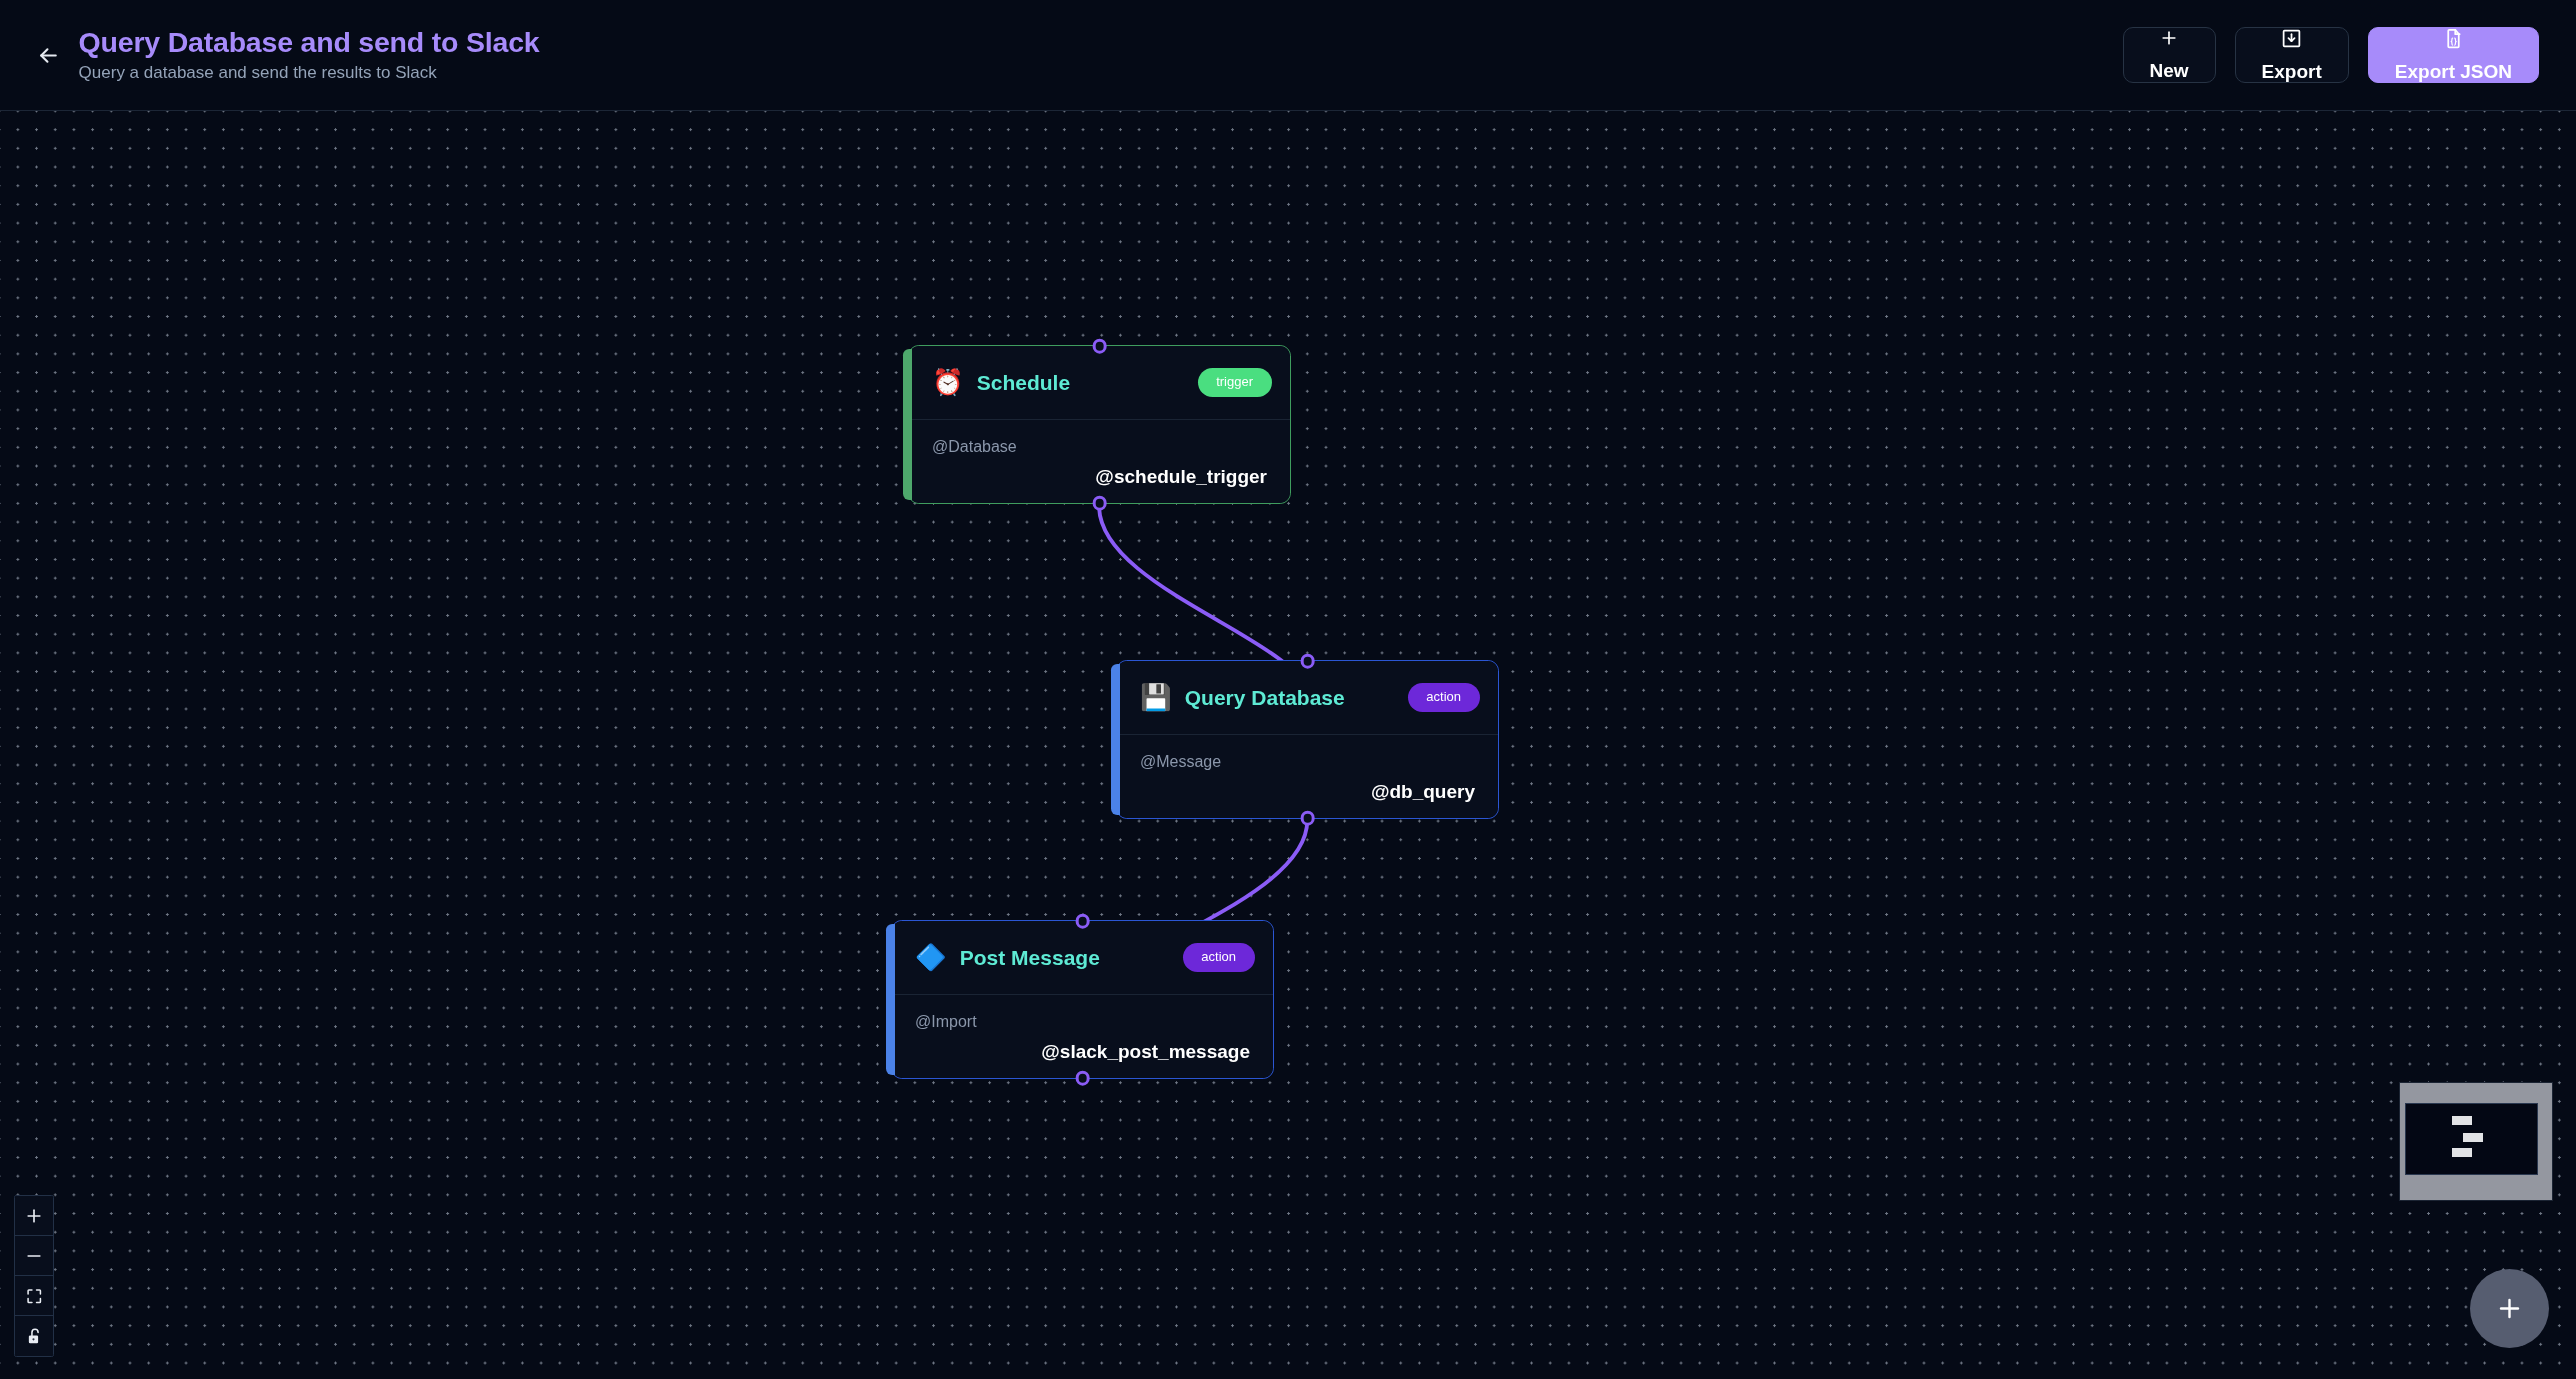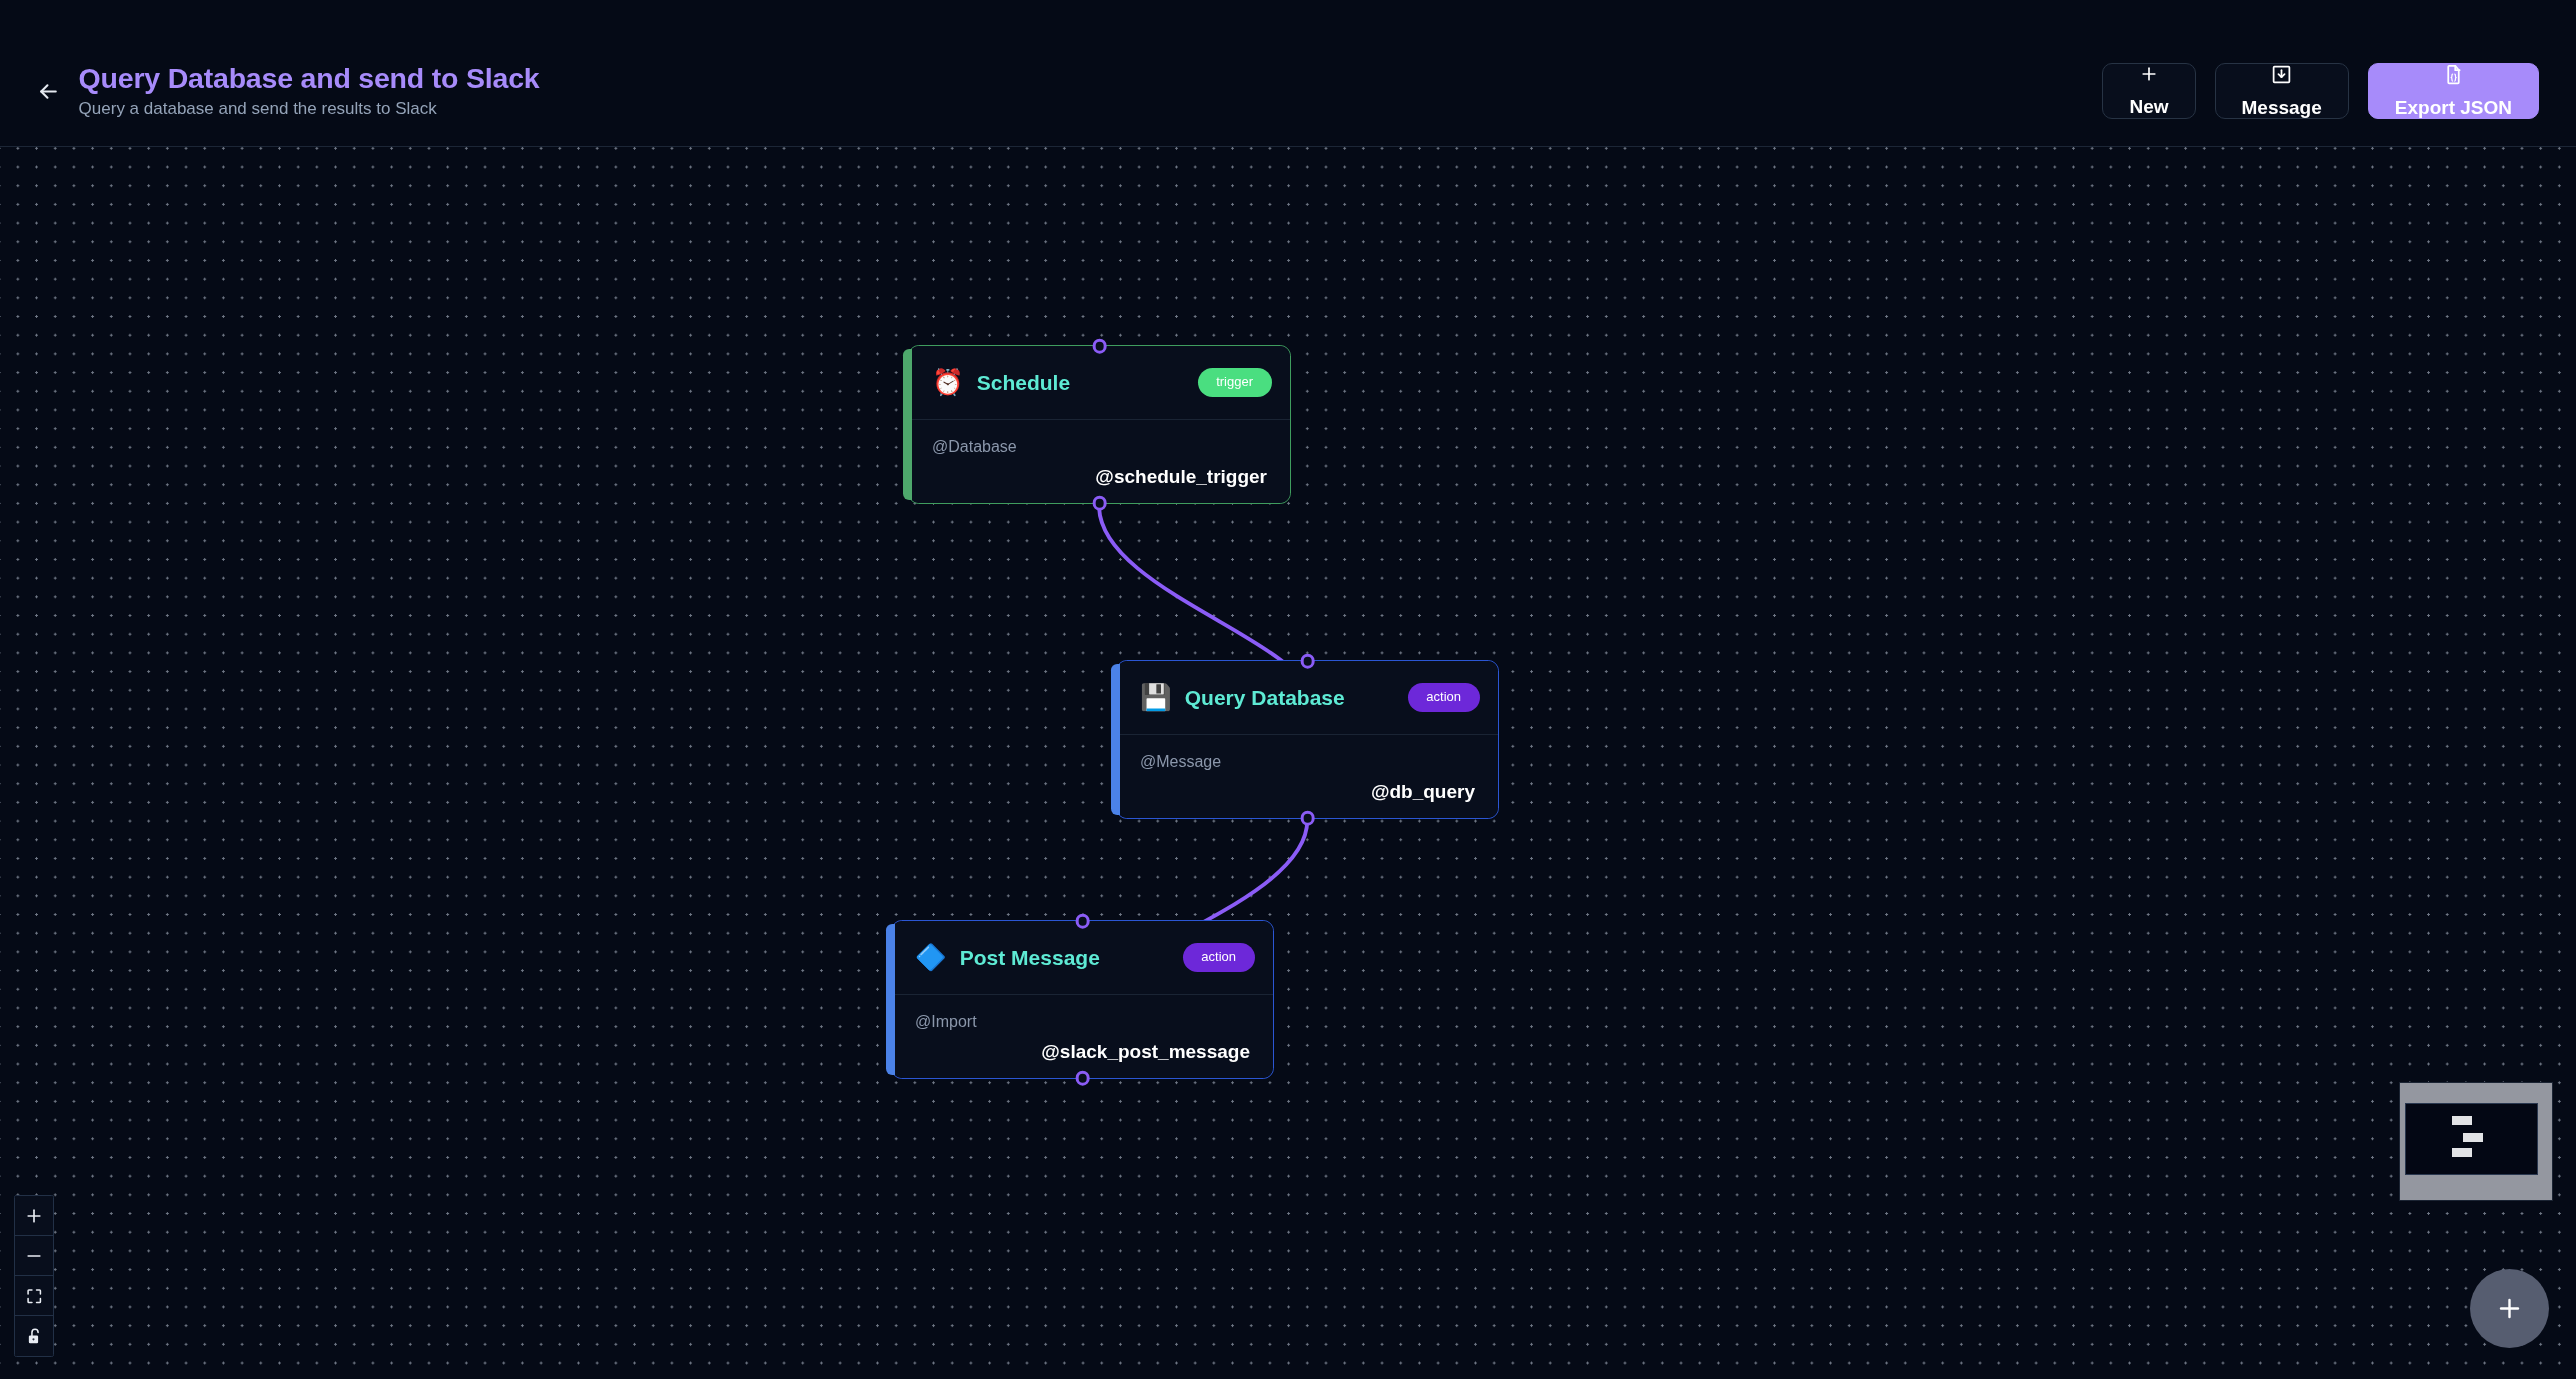--- a/index.html
+++ b/index.html
@@ -26,21 +26,20 @@
     position: absolute;
     top: 0; left: 0;
     width: 2576px;
     height: 111px;
     background: #050a16;
     border-bottom: 1.5px solid #1c2636;
     display: flex;
     align-items: center;
     padding: 0 37px 0 23px;
     z-index: 40;
-    margin-top: 36px;
   }
 
   .back-btn {
     width: 51px;
     height: 51px;
     display: flex;
     align-items: center;
     justify-content: center;
     background: transparent;
     border: none;
@@ -328,21 +327,21 @@
       </button>
 
       <button class="btn">
         <span>
           <svg width="21" height="21" viewBox="0 0 24 24" fill="none" stroke="#ffffff" stroke-width="2" stroke-linecap="round" stroke-linejoin="round">
             <path d="M4 3 h16 a1 1 0 0 1 1 1 v16 a1 1 0 0 1 -1 1 H4 a1 1 0 0 1 -1 -1 V4 a1 1 0 0 1 1 -1 z"></path>
             <line x1="12" y1="7" x2="12" y2="15"></line>
             <polyline points="8.5 11.5 12 15 15.5 11.5"></polyline>
           </svg>
         </span>
-        <span>Message</span>
+        <span>Export</span>
       </button>
 
       <button class="btn btn-primary">
         <span>
           <svg width="21" height="21" viewBox="0 0 24 24" fill="none" stroke="#ffffff" stroke-width="2" stroke-linecap="round" stroke-linejoin="round">
             <path d="M14 2 H7 a1 1 0 0 0 -1 1 v18 a1 1 0 0 0 1 1 h10 a1 1 0 0 0 1 -1 V7 z"></path>
             <polyline points="14 2 14 7 19 7"></polyline>
             <path d="M11 11.5 c-0.8 0 -0.8 1.2 -0.8 2 s0 2 -0.9 2 c0.9 0 0.9 1.2 0.9 2 s0 2 0.8 2" stroke-width="1.5"></path>
             <path d="M13.4 11.5 c0.8 0 0.8 1.2 0.8 2 s0 2 0.9 2 c-0.9 0 -0.9 1.2 -0.9 2 s0 2 -0.8 2" stroke-width="1.5"></path>
           </svg>

